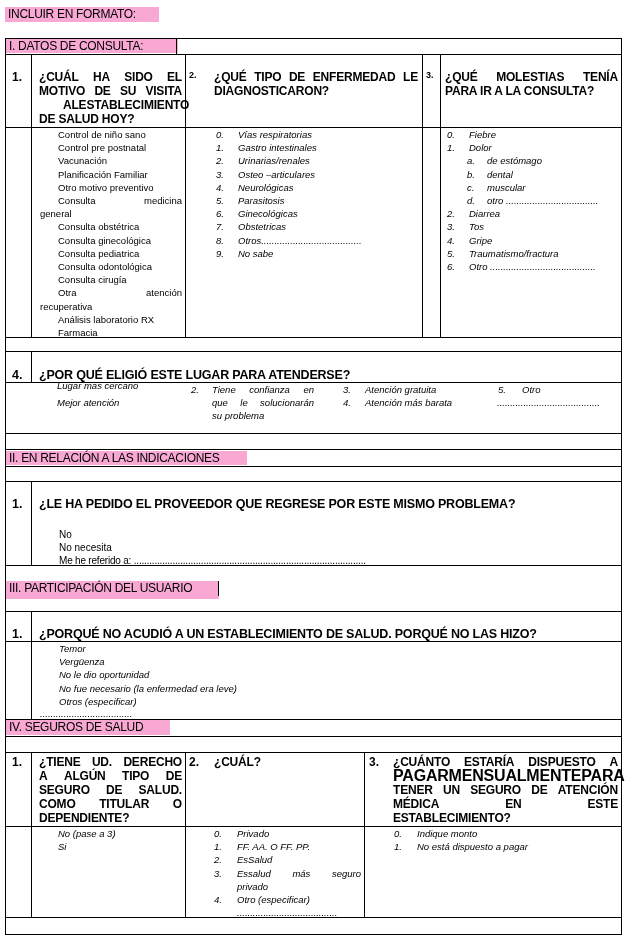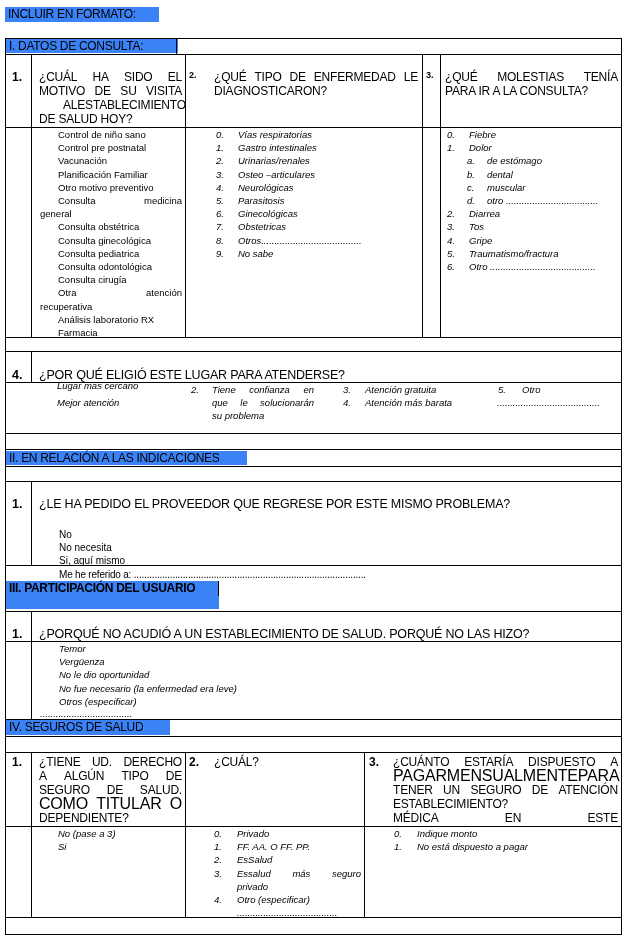--- a/index.html
+++ b/index.html
@@ -1,22 +1,22 @@
 <!DOCTYPE html>
 <html><head>
 <meta charset="utf-8">
 <style>
   html,body{margin:0;padding:0;background:#fff;}
   body{width:630px;height:943px;position:relative;overflow:hidden;font-family:"Liberation Sans",sans-serif;color:#000;}
   .hl{position:absolute;height:1px;background:#000;}
   .vl{position:absolute;width:1px;background:#000;}
-  .gray{background:#3b82f6;}
+  .gray{background:#f9a8d4;}
   .sec{position:absolute;font-size:12px;line-height:14px;padding-left:3px;letter-spacing:-0.3px;white-space:nowrap;}
   .qn{position:absolute;font-weight:bold;font-size:12px;line-height:14px;}
-  .qt-line{position:absolute;font-weight:normal;font-size:12.5px;line-height:14px;white-space:nowrap;letter-spacing:-0.2px;align-items:flex-end;}
+  .qt-line{position:absolute;font-weight:bold;font-size:12.5px;line-height:14px;white-space:nowrap;letter-spacing:-0.2px;align-items:flex-end;}
   .it{position:absolute;font-style:italic;font-size:9.5px;line-height:13.2px;white-space:nowrap;}
   .list{position:absolute;list-style:none;margin:0;padding:0;}
   .list li{font-style:italic;font-size:9.5px;line-height:13.2px;white-space:nowrap;position:relative;}
   .list li .n{display:inline-block;width:22px;}
   .justify-line{display:flex;justify-content:space-between;}
 </style>
 </head>
 <body>
 
 <div class="sec gray" style="left:5px;top:7px;width:151px;height:15px;line-height:15px;">INCLUIR EN FORMATO:</div>
@@ -165,26 +165,25 @@
 
 <div class="sec gray" style="left:6px;top:451px;width:238px;height:14px;">II. EN RELACIÓN A LAS INDICACIONES</div>
 <div class="hl" style="left:5px;top:466px;width:617px;"></div>
 <div class="hl" style="left:5px;top:481px;width:617px;"></div>
 <div class="vl" style="left:31px;top:481px;height:84px;"></div>
 <div class="qn" style="left:12px;top:497px;font-size:12.5px;">1.</div>
 <div class="qt-line" style="left:39px;top:497px;">¿LE HA PEDIDO EL PROVEEDOR QUE REGRESE POR ESTE MISMO PROBLEMA?</div>
 <div style="position:absolute;left:59px;top:528px;font-size:10px;line-height:13.2px;white-space:nowrap;">
   <div>No</div>
   <div>No necesita</div>
-  <div>Si, aquí mismo</div>
   <div style="letter-spacing:-0.2px;">Me he referido a: ..........................................................................................</div>
 </div>
 <div class="hl" style="left:5px;top:565px;width:617px;"></div>
 
-<div class="sec gray" style="left:6px;top:581px;width:210px;height:28px;font-weight:bold;">III. PARTICIPACIÓN DEL USUARIO</div>
+<div class="sec gray" style="left:6px;top:581px;width:210px;height:18px;">III. PARTICIPACIÓN DEL USUARIO</div>
 <div class="vl" style="left:218px;top:581px;height:15px;"></div>
 <div class="hl" style="left:5px;top:611px;width:617px;"></div>
 <div class="vl" style="left:31px;top:611px;height:108px;"></div>
 <div class="qn" style="left:12px;top:627px;font-size:12.5px;">1.</div>
 <div class="qt-line" style="left:39px;top:627px;">¿PORQUÉ NO ACUDIÓ A UN ESTABLECIMIENTO DE SALUD. PORQUÉ NO LAS HIZO?</div>
 <div class="hl" style="left:5px;top:641px;width:617px;"></div>
 <div style="position:absolute;left:59px;top:642px;font-style:italic;font-size:9.5px;line-height:13.2px;white-space:nowrap;">
   <div>Temor</div>
   <div>Vergüenza</div>
   <div>No le dio oportunidad</div>
@@ -214,21 +213,21 @@
       <span>A</span>
       <span>ALGÚN</span>
       <span>TIPO</span>
       <span>DE</span>
     </div>
   <div class="qt-line justify-line" style="position:relative;font-size:12px;">
       <span>SEGURO</span>
       <span>DE</span>
       <span>SALUD.</span>
     </div>
-  <div class="qt-line justify-line" style="position:relative;font-size:16px;">
+  <div class="qt-line justify-line" style="position:relative;font-size:12px;">
       <span>COMO</span>
       <span>TITULAR</span>
       <span>O</span>
     </div>
   <div class="qt-line" style="position:relative;font-size:12px;">DEPENDIENTE?</div>
 </div>
 <div style="position:absolute;left:58px;top:827px;font-style:italic;font-size:9.5px;line-height:13.2px;white-space:nowrap;">
   <div>No (pase a 3)</div>
   <div>Si</div>
 </div>
@@ -265,25 +264,25 @@
       <span>MENSUALMENTE</span>
       <span>PARA</span>
     </div>
   <div class="qt-line justify-line" style="position:relative;font-size:12px;">
       <span>TENER</span>
       <span>UN</span>
       <span>SEGURO</span>
       <span>DE</span>
       <span>ATENCIÓN</span>
     </div>
-  <div class="qt-line" style="position:relative;font-size:12px;">ESTABLECIMIENTO?</div>
   <div class="qt-line justify-line" style="position:relative;font-size:12px;">
       <span>MÉDICA</span>
       <span>EN</span>
       <span>ESTE</span>
     </div>
+  <div class="qt-line" style="position:relative;font-size:12px;">ESTABLECIMIENTO?</div>
 </div>
 <div style="position:absolute;left:394px;top:827px;font-style:italic;font-size:9.5px;line-height:13.2px;white-space:nowrap;">
   <div><span style="display:inline-block;width:23px;">0.</span><span>Indique monto</span></div>
   <div><span style="display:inline-block;width:23px;">1.</span><span>No está dispuesto a pagar</span></div>
 </div>
 
 <div class="hl" style="left:5px;top:917px;width:617px;"></div>
 
 </body></html>

